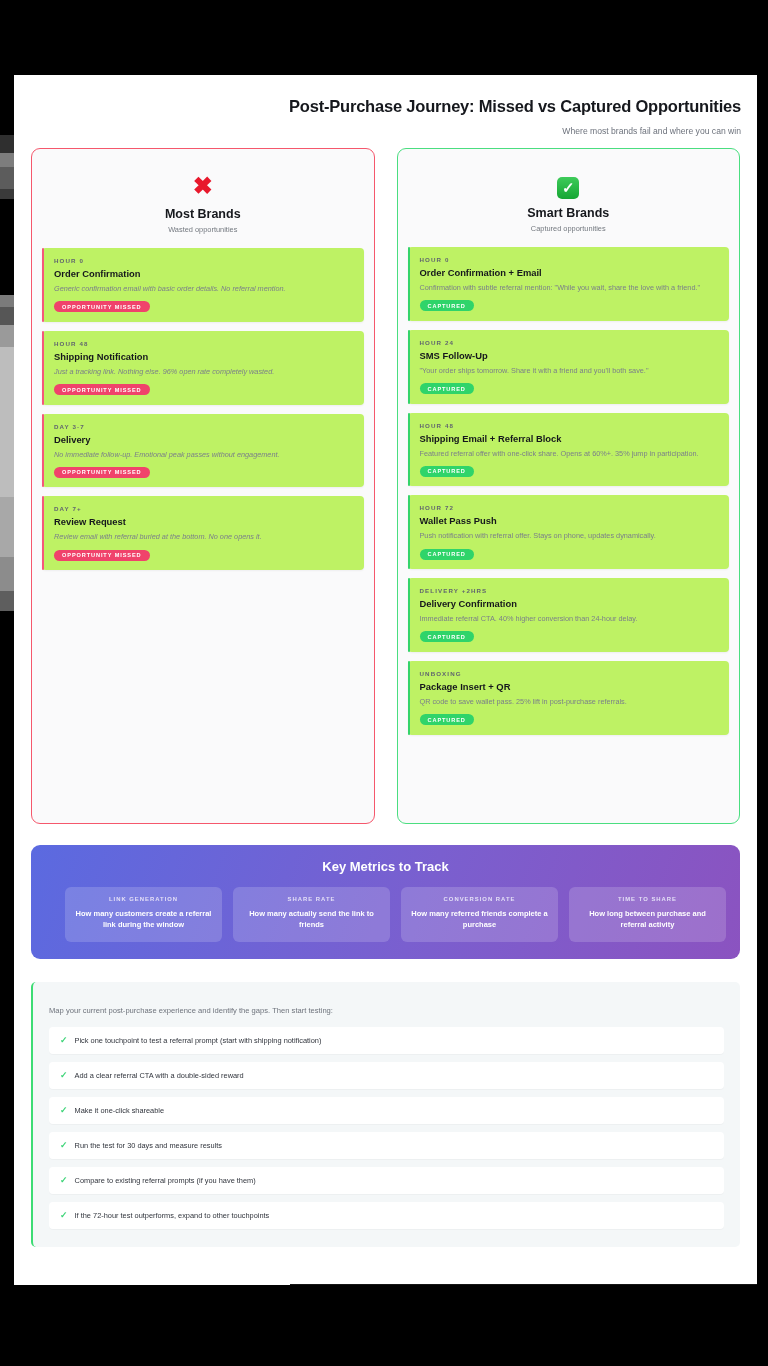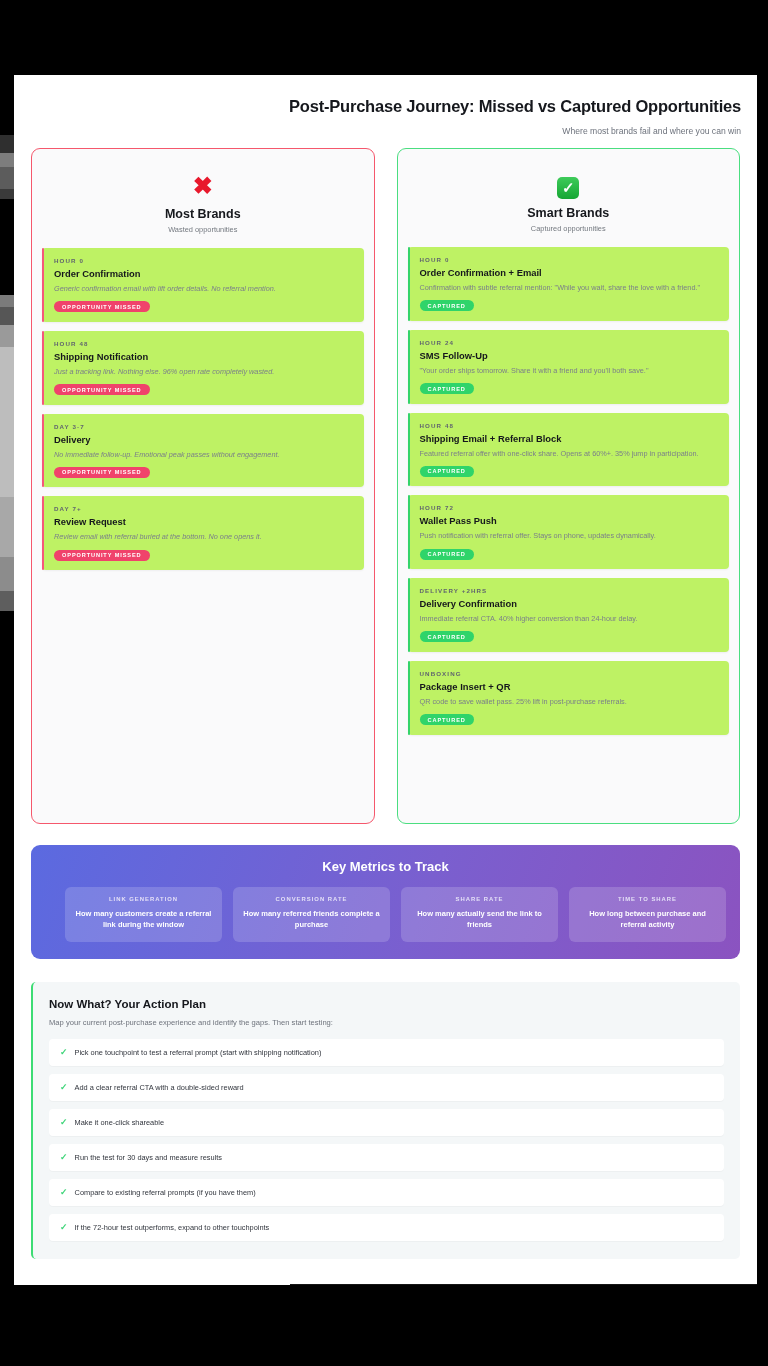--- a/index.html
+++ b/index.html
@@ -148,21 +148,21 @@
           <div class="col-icon">
             <span class="x-mark">✖</span>
           </div>
           <div class="col-title">Most Brands</div>
           <div class="col-sub">Wasted opportunities</div>
         </div>
         <div class="tl">
           <div class="card bad">
             <div class="c-time">HOUR 0</div>
             <div class="c-title">Order Confirmation</div>
-            <div class="c-desc">Generic confirmation email with lift order details. No referral mention.</div>
+            <div class="c-desc">Generic confirmation email with basic order details. No referral mention.</div>
             <span class="pill missed">OPPORTUNITY MISSED</span>
           </div>
           <div class="card bad">
             <div class="c-time">HOUR 48</div>
             <div class="c-title">Shipping Notification</div>
             <div class="c-desc">Just a tracking link. Nothing else. 96% open rate completely wasted.</div>
             <span class="pill missed">OPPORTUNITY MISSED</span>
           </div>
           <div class="card bad">
             <div class="c-time">DAY 3-7</div>
@@ -229,36 +229,35 @@
     </div>
 
     <div class="metrics">
       <h2>Key Metrics to Track</h2>
       <div class="metric-grid">
         <div class="metric">
           <div class="m-label">LINK GENERATION</div>
           <div class="m-text">How many customers create a referral link during the window</div>
         </div>
         <div class="metric">
+          <div class="m-label">SHARE RATE</div>
+          <div class="m-text">How many actually send the link to friends</div>
+        </div>
+        <div class="metric">
           <div class="m-label">CONVERSION RATE</div>
           <div class="m-text">How many referred friends complete a purchase</div>
         </div>
         <div class="metric">
-          <div class="m-label">SHARE RATE</div>
-          <div class="m-text">How many actually send the link to friends</div>
-        </div>
-        <div class="metric">
           <div class="m-label">TIME TO SHARE</div>
           <div class="m-text">How long between purchase and referral activity</div>
         </div>
       </div>
     </div>
 
     <div class="plan">
-      <h3>Now What? Your Action Plan</h3>
       <div class="lead">Map your current post-purchase experience and identify the gaps. Then start testing:</div>
       <div class="steps">
         <div class="step">
           <span class="tick">✓</span>
           <span class="txt">Pick one touchpoint to test a referral prompt (start with shipping notification)</span>
         </div>
         <div class="step">
           <span class="tick">✓</span>
           <span class="txt">Add a clear referral CTA with a double-sided reward</span>
         </div>

